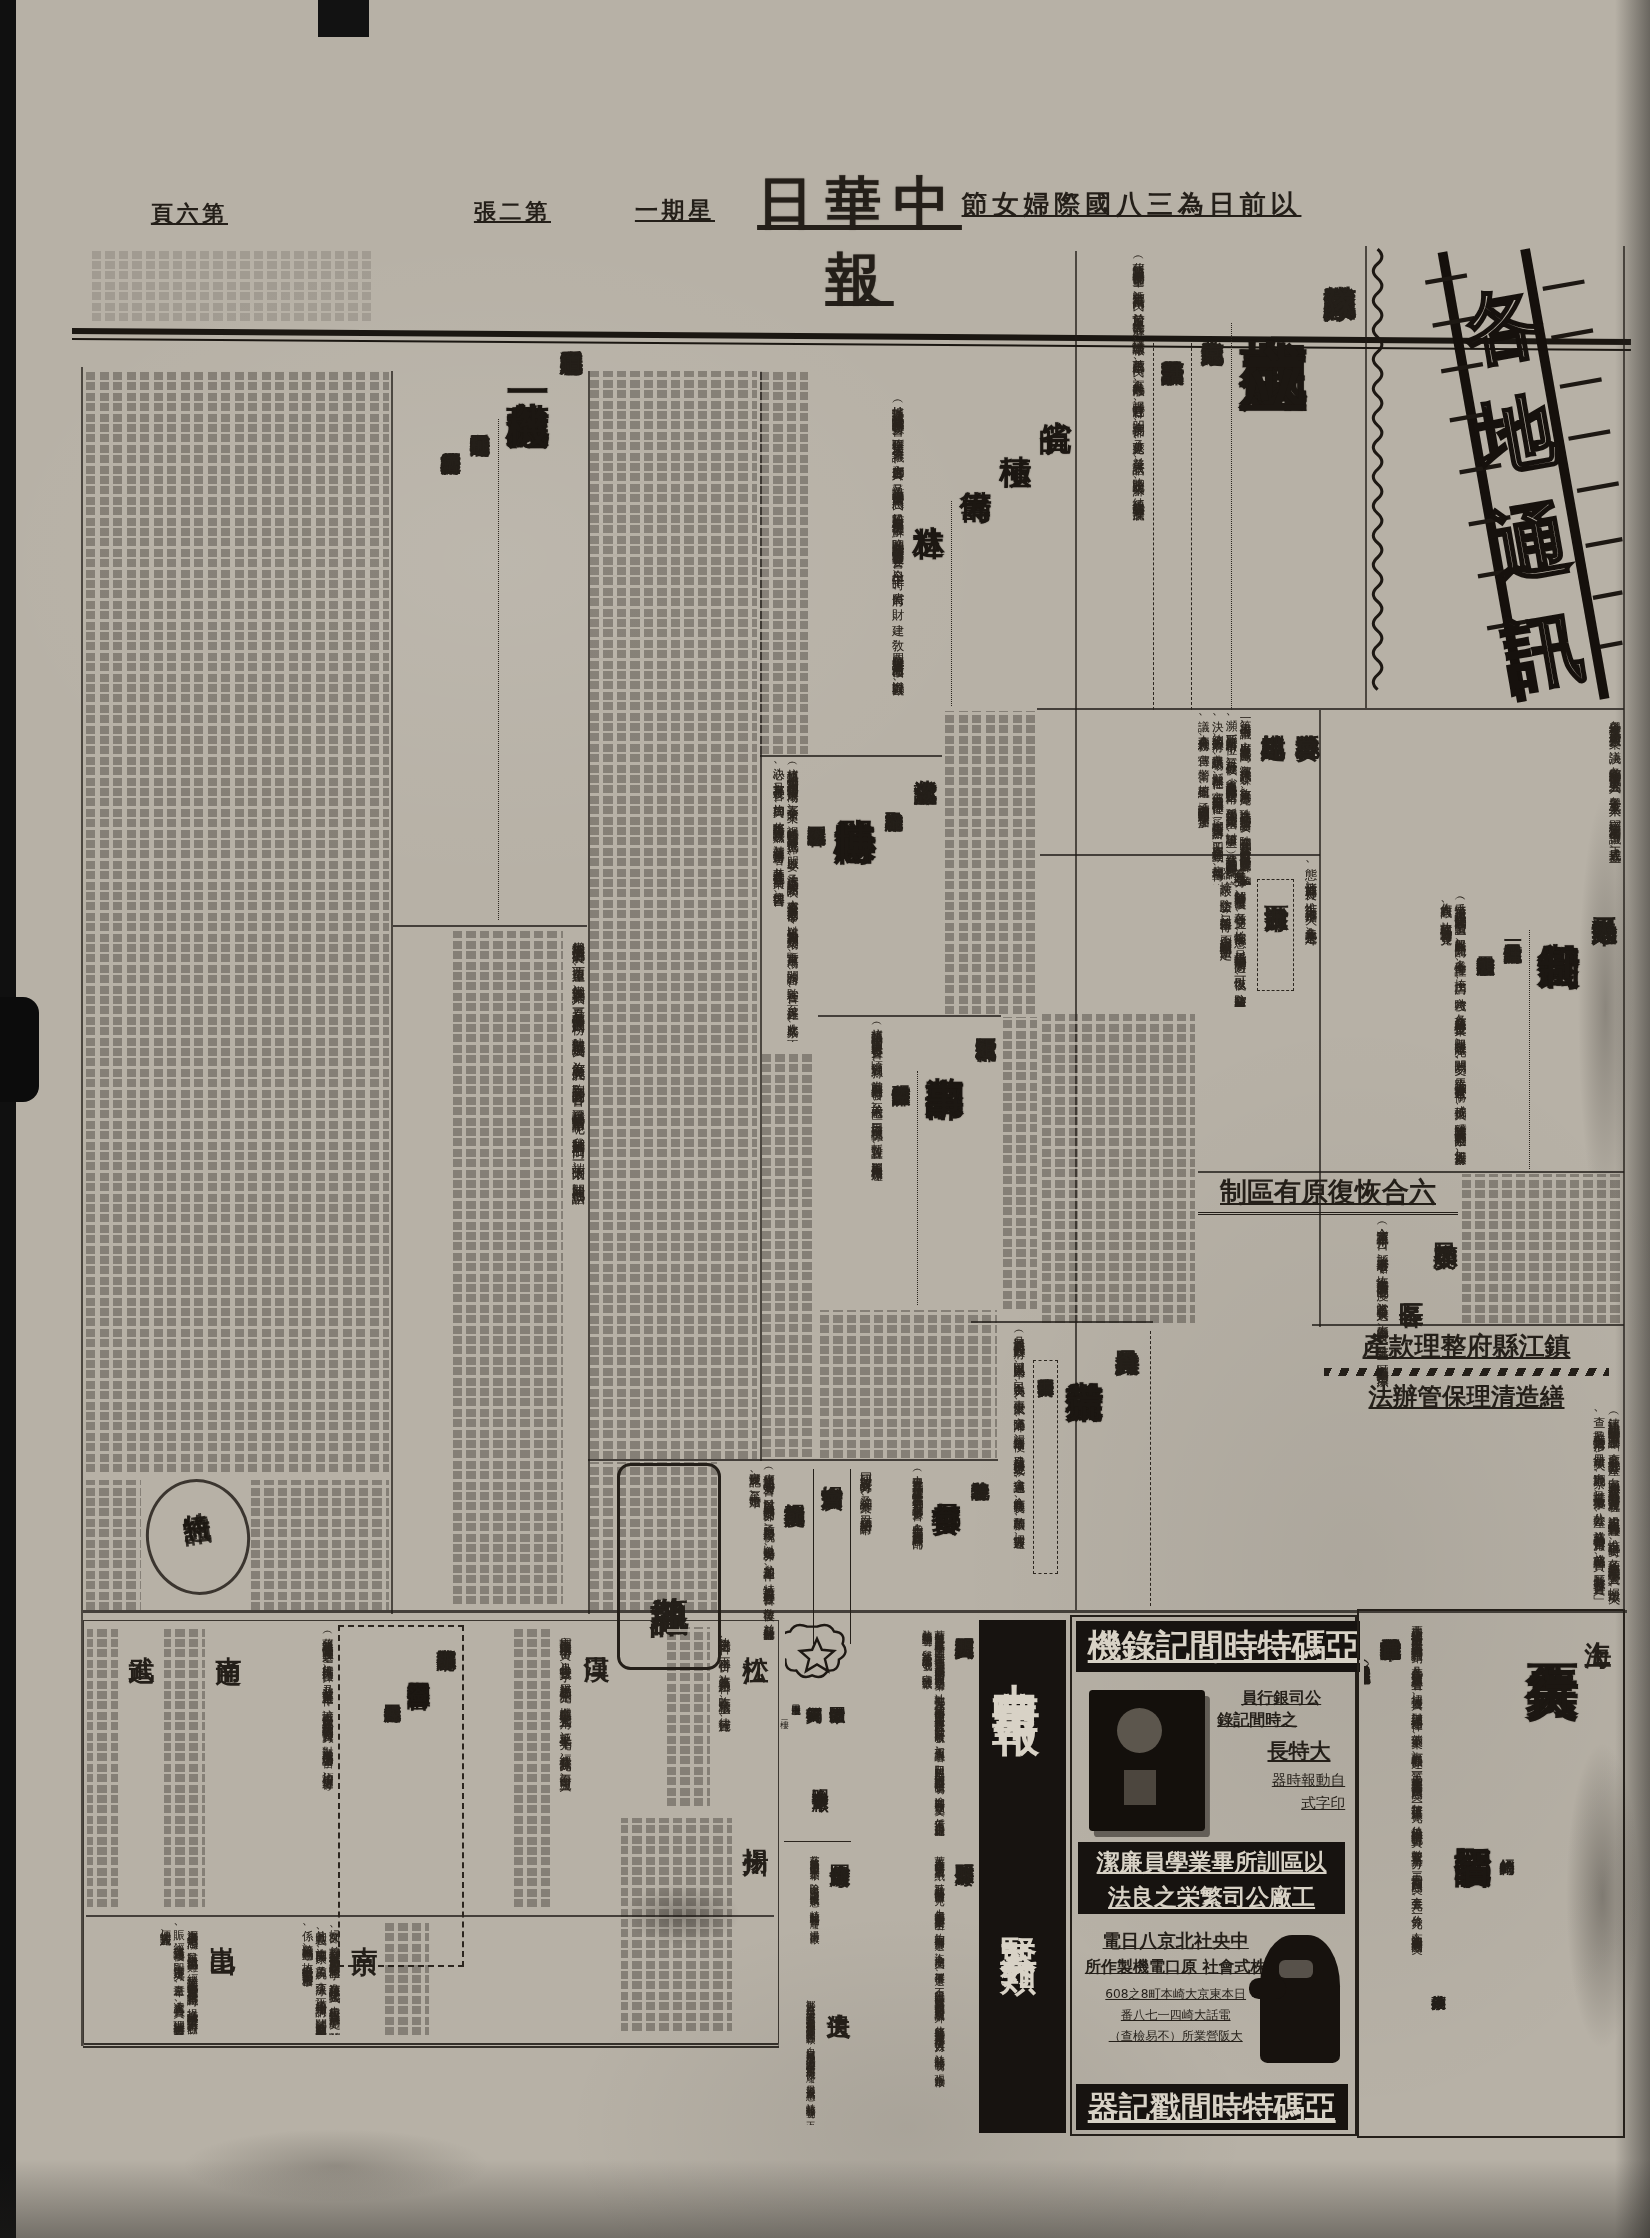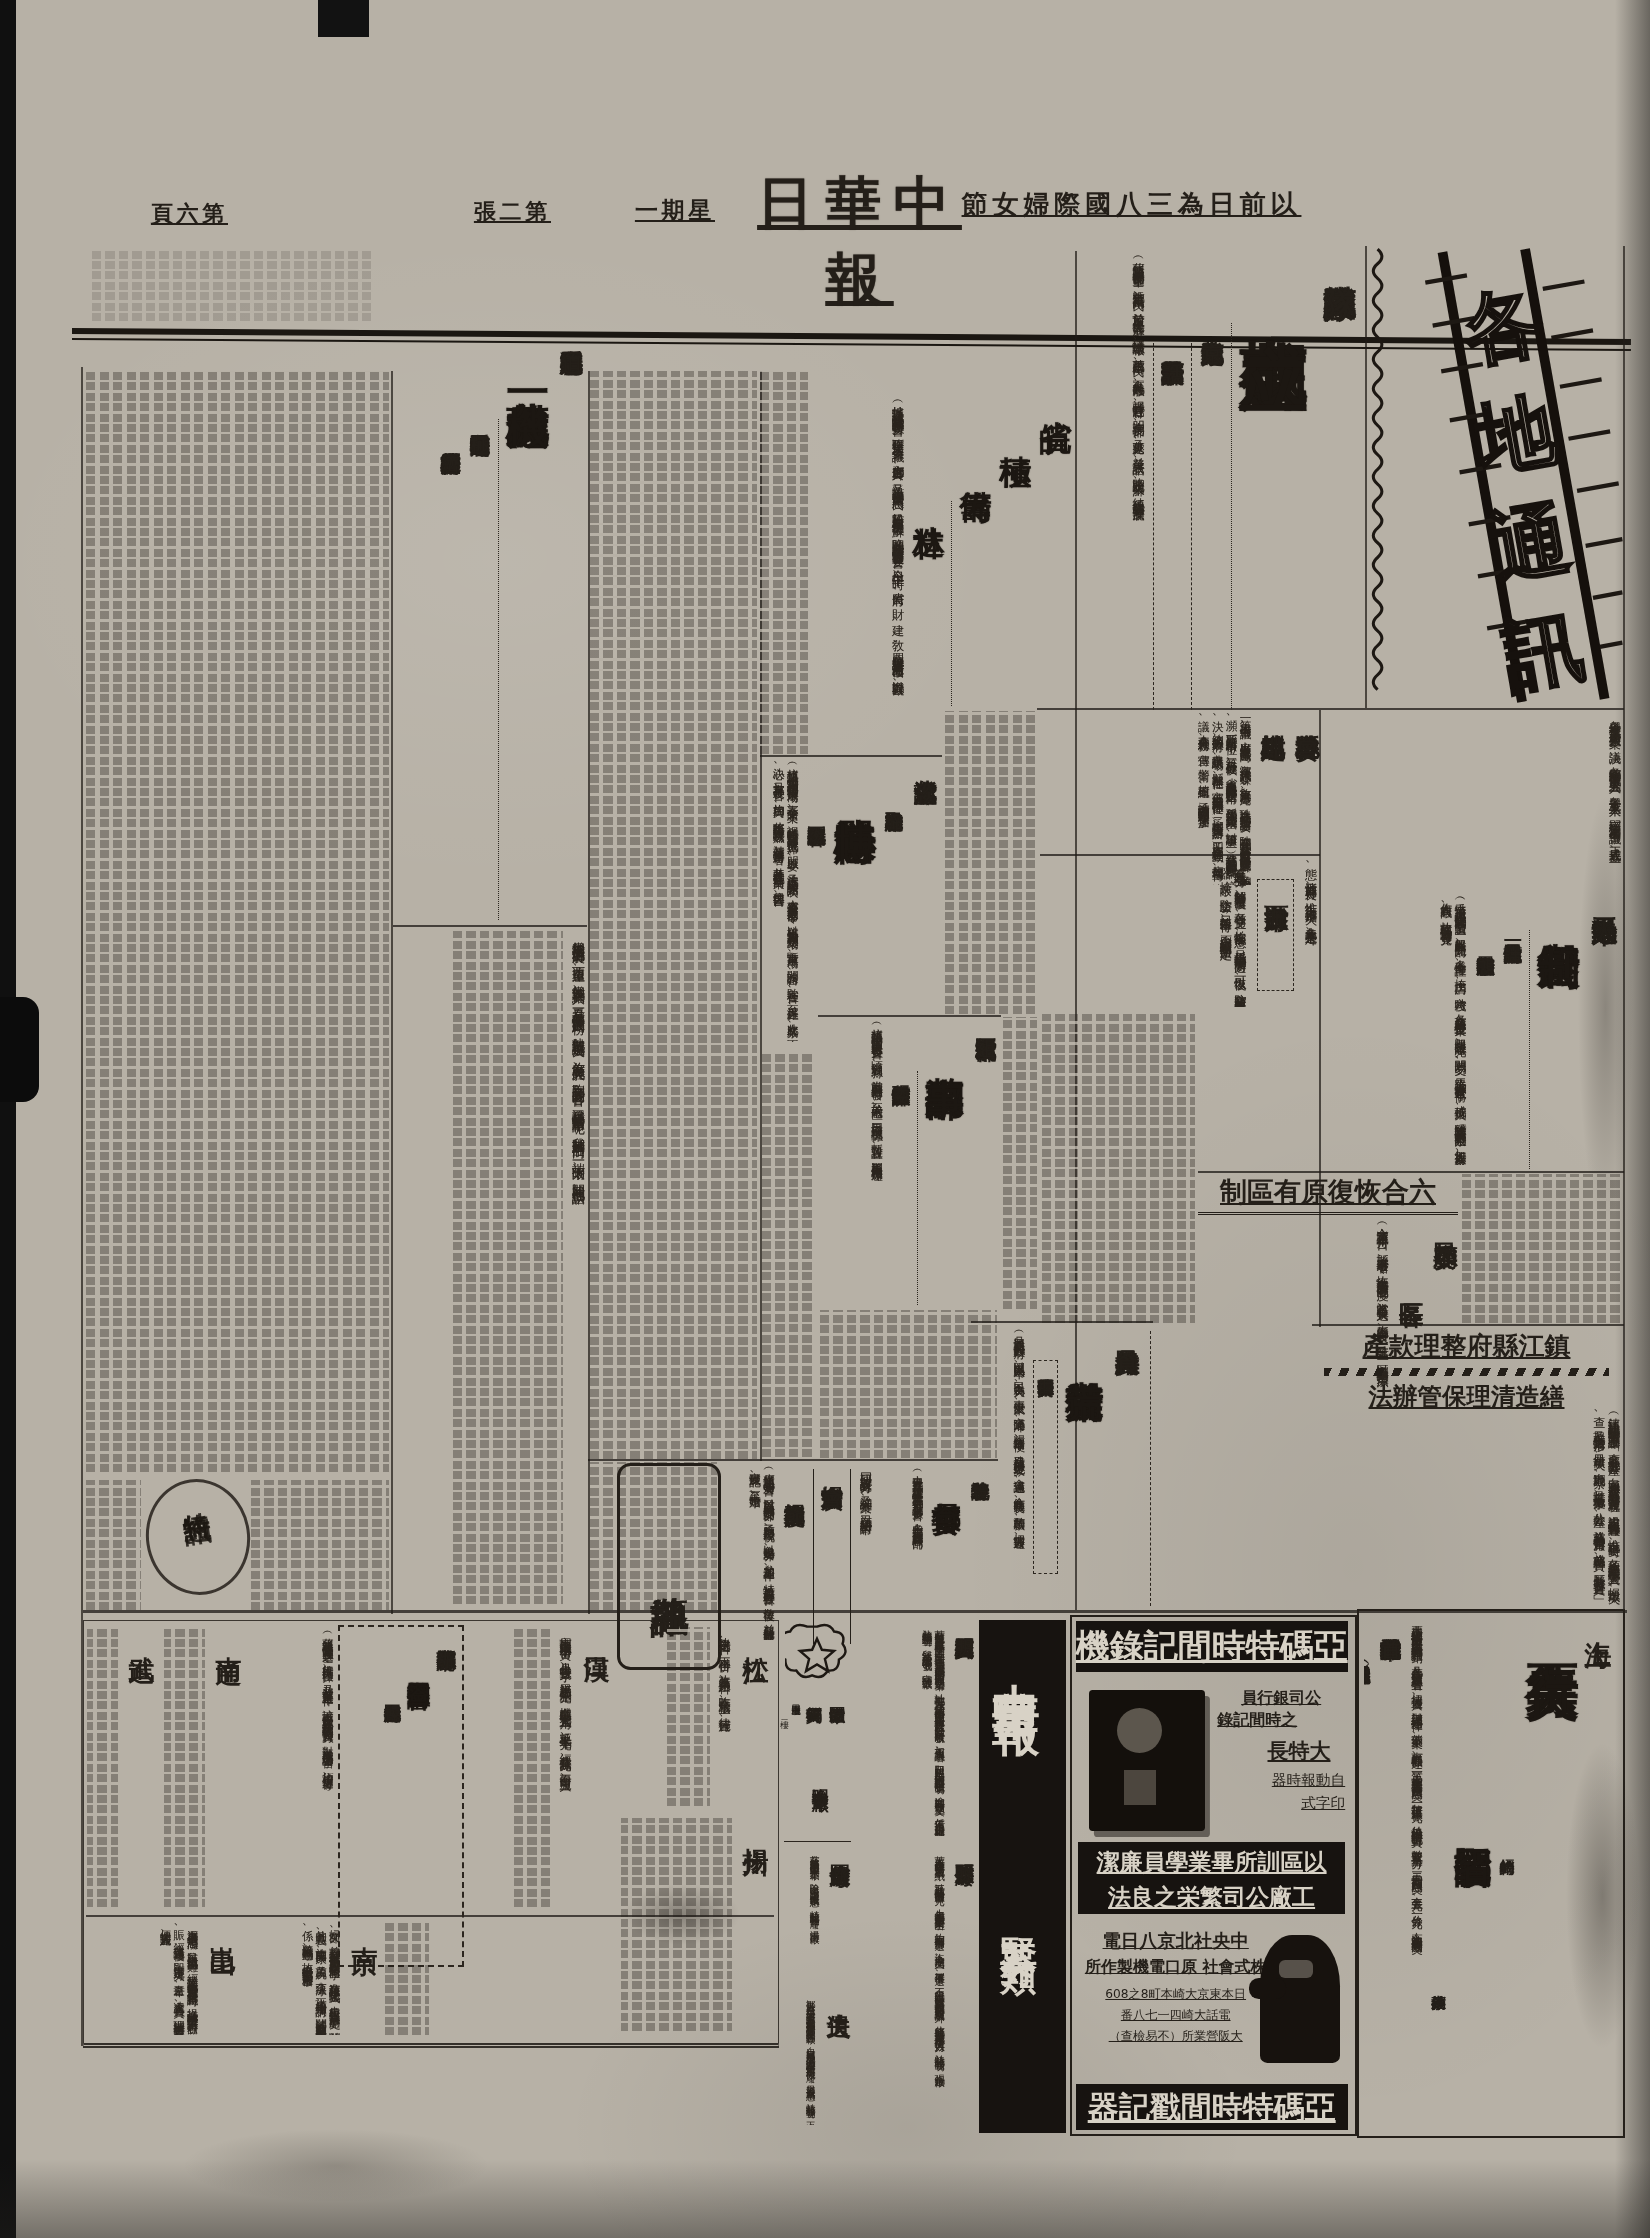--- a/index.html
+++ b/index.html
@@ -310,21 +310,21 @@
     <div class="sub" style="font-size:24.5px;margin-top:1.2px;">遺失</div>
     <div class="bd" style="height:132px;font-size:9.5px;">鄒人於二月三日失鑲牙質方形篆文潘國楨章及腰圓形篆文桐森各乙顆、自失竊日起發現上例二章證明之任何事項一概作廢、容另換新章為憑、特此登報聲明、王店潘國楨啟</div>
   </div>
 
   <div class="abs banner-black" style="left:979px;top:1620px;width:87px;height:513px;">
     <div class="vt" style="position:absolute;right:17px;top:24.5px;font-size:48px;font-weight:700;color:#d8d2c6;letter-spacing:8.6px;">中華日報</div>
     <div class="vt" style="position:absolute;right:23px;top:287px;font-size:37px;font-weight:700;color:#d8d2c6;letter-spacing:7.3px;">緊要分類</div>
   </div>
 
   <div class="abs" style="left:1070px;top:1615px;width:283px;height:517px;border:2.4px solid var(--ink);">
-    <div class="banner-black rtl" style="position:absolute;left:3.7px;top:3.7px;width:272px;height:51px;font-size:34px;font-weight:900;text-align:center;line-height:51px;color:#d8d2c6;">亞碼特時間記錄機</div>
+    <div class="banner-black rtl" style="position:absolute;left:3.7px;top:3.7px;width:272px;height:51px;font-size:34px;font-weight:900;text-align:center;line-height:51px;color:#d8d2c6;padding-left:12px;">亞碼特時間記錄機</div>
     <div style="position:absolute;left:17px;top:73px;width:116px;height:141px;background:#14100c;border-radius:3.7px;box-shadow:4.9px 6.1px 0 rgba(20,16,12,.5);">
       <div style="position:absolute;left:28px;top:18.3px;width:45px;height:45px;border-radius:50%;background:#5c564d;"></div>
       <div style="position:absolute;left:35px;top:80px;width:32px;height:35px;background:#4c463e;"></div>
     </div>
     <div class="rtl" style="position:absolute;right:9.8px;top:71px;width:128px;font-size:16px;font-weight:700;text-align:center;">公司銀行員</div>
     <div class="rtl" style="position:absolute;right:9.8px;top:93px;width:128px;font-size:16px;font-weight:700;text-align:left;">之時間記錄</div>
     <div class="rtl" style="position:absolute;right:24.5px;top:120px;width:110px;font-size:21px;font-weight:900;text-align:right;">大特長</div>
     <div class="rtl" style="position:absolute;right:9.8px;top:154px;width:128px;font-size:14.7px;text-align:right;">自動報時器</div>
     <div class="rtl" style="position:absolute;right:9.8px;top:177px;width:128px;font-size:14.7px;text-align:right;">印字式</div>
     <div class="banner-black" style="position:absolute;left:6.1px;top:225px;width:267px;height:72px;">

